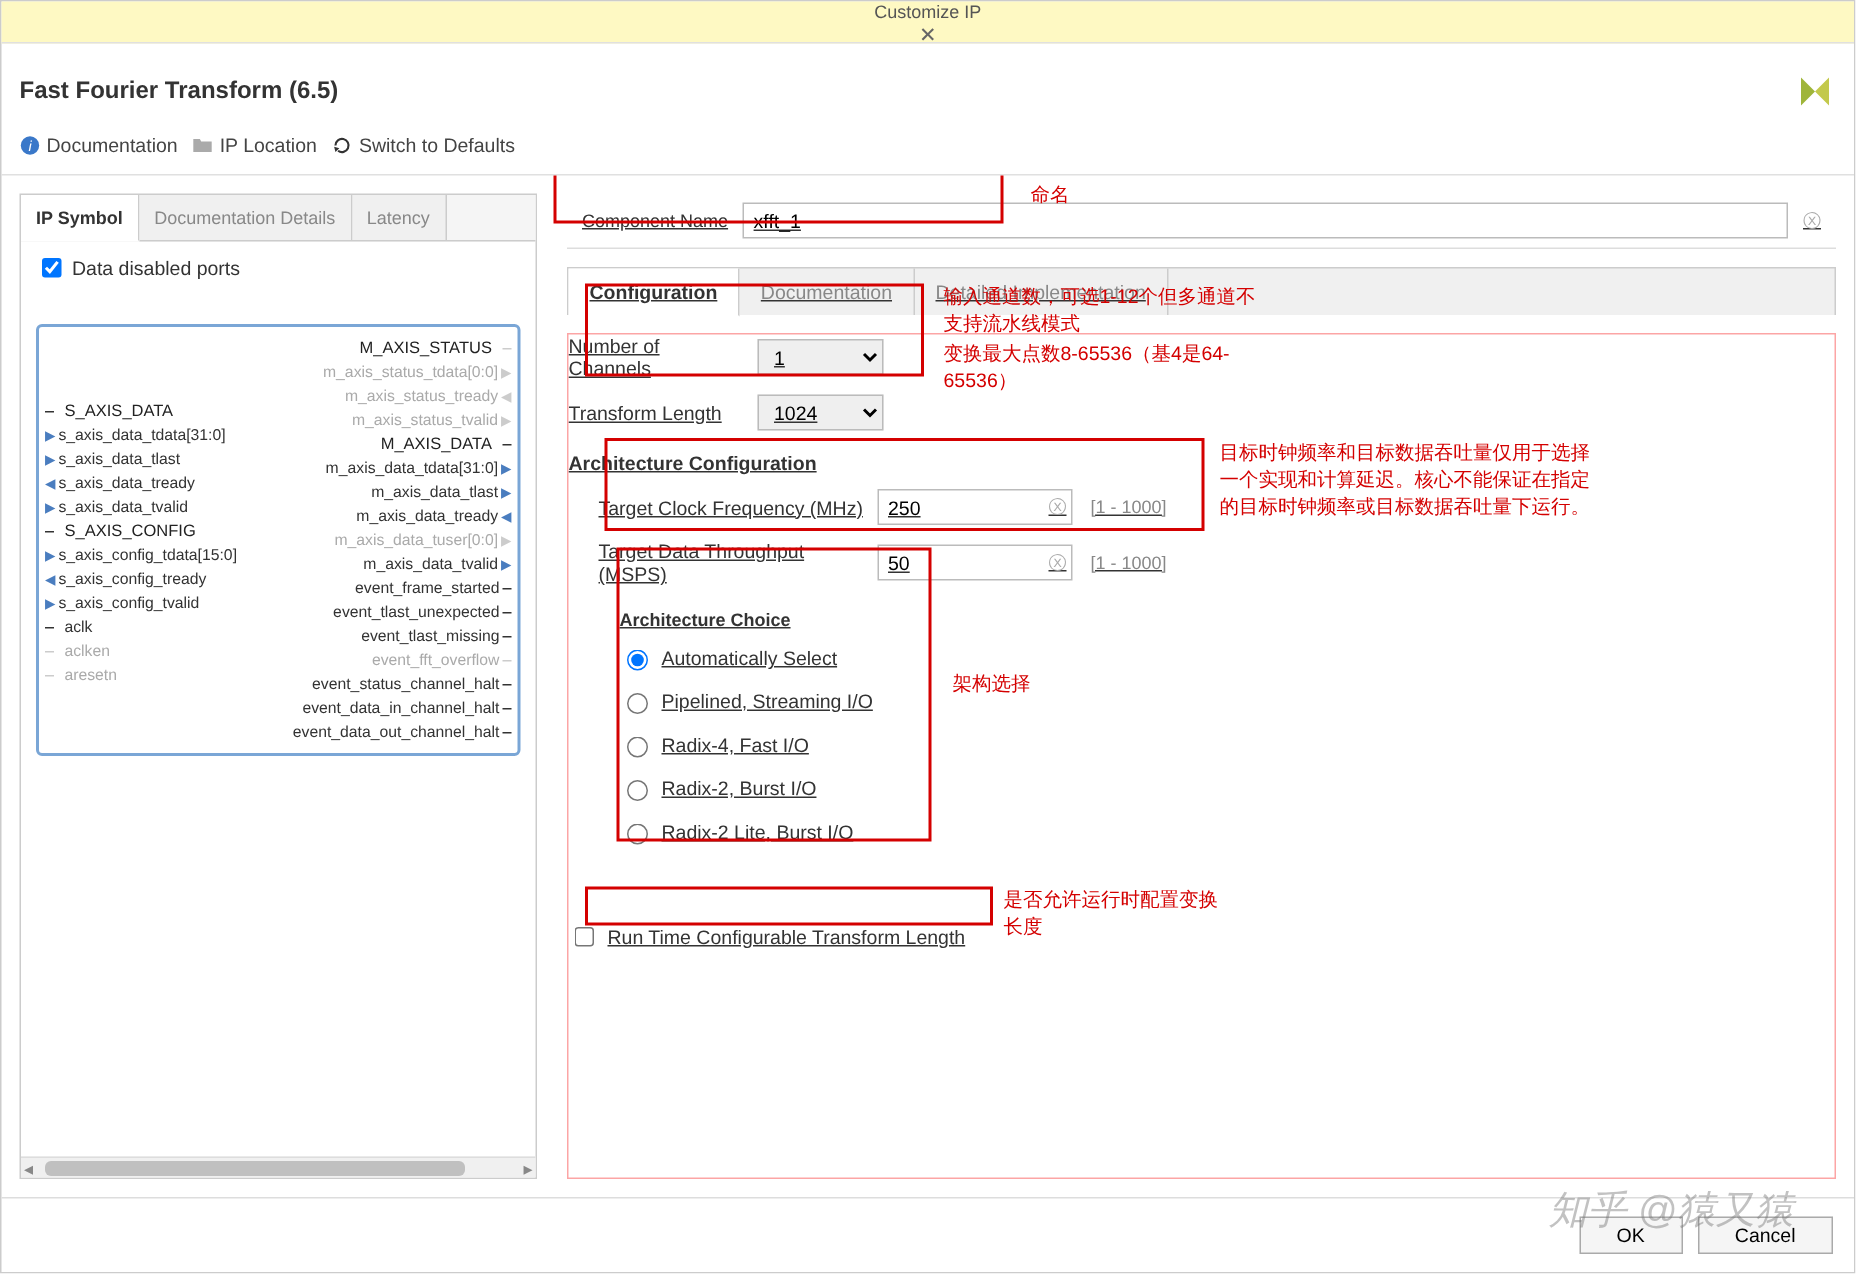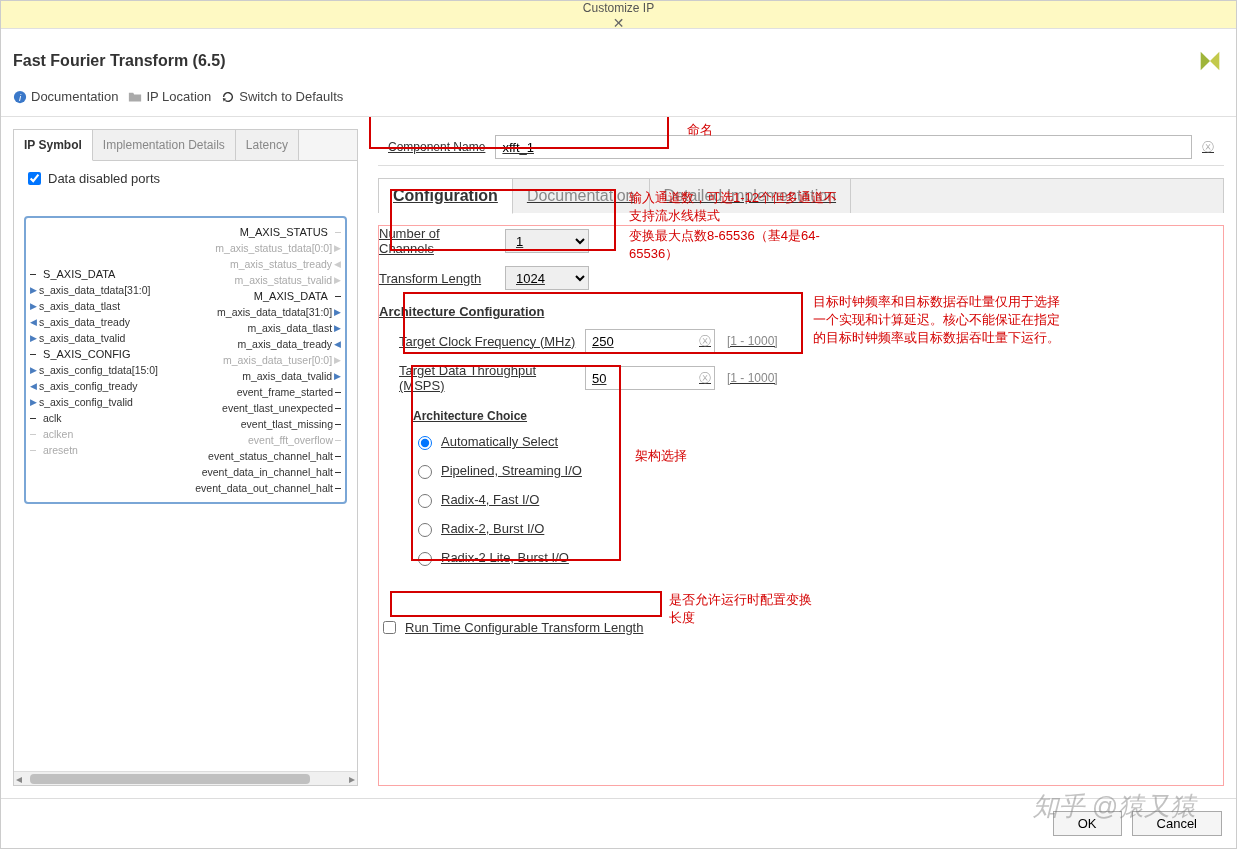--- a/index.html
+++ b/index.html
@@ -31,21 +31,21 @@
 .ip-port.header-label { color: #222; font-size: 11px; }
 .port-arrow { color: #4a7dbf; font-size: 9px; }
 .port-line { display: inline-block; width: 6px; height: 1px; background: #333; }
 .scroll-strip { height: 14px; background: #f0f0f0; border-top: 1px solid #ddd; position: relative; }
 .scroll-thumb-h { position: absolute; height: 10px; top: 2px; background: #c0c0c0; border-radius: 4px; }
 .right-panel { flex: 1; display: flex; flex-direction: column; gap: 12px; overflow: hidden; position: relative; text-decoration: underline; }
 .name-row { display: flex; align-items: center; gap: 10px; padding: 6px 10px; border-bottom: 1px solid #ddd; }
 .name-row input { flex: 1; border: 1px solid #bbb; padding: 3px 6px; font-size: 13px; height: 24px; }
 .clear-name { color: #aaa; cursor: pointer; }
 .cfg-tabs { display: flex; border: 1px solid #ccc; border-bottom: none; background: #f0f0f0; }
-.cfg-tab { padding: 8px 14px; font-size: 16px; cursor: pointer; color: #888; border-right: 1px solid #ccc; text-align: center; }
+.cfg-tab { padding: 8px 14px; font-size: 13px; cursor: pointer; color: #888; border-right: 1px solid #ccc; text-align: center; }
 .cfg-tab.active { background: #fff; color: #333; font-weight: bold; border-bottom: 1px solid #fff; margin-bottom: -1px; }
 .cfg-body { border: 1px solid #fca5a5; padding: 0; flex: 1; overflow: auto; }
 .field-row { display: flex; align-items: center; gap: 8px; margin-bottom: 10px; }
 .field-row label { font-size: 13px; }
 .field-row select, .field-row input[type=text] { border: 1px solid #bbb; padding: 2px 6px; font-size: 13px; height: 24px; }
 .field-row select { width: 84px; }
 .field-row input[type=text] { width: 130px; }
 .range-hint { color: #888; font-size: 12px; }
 .clear-input { color: #aaa; cursor: pointer; margin-left: -24px; margin-right: 8px; font-size: 12px; }
 .section-title { font-weight: bold; font-size: 13px; margin: 14px 0 10px 0; }
@@ -102,21 +102,21 @@
         </svg>
       <span>Switch to Defaults</span>
     </div>
   </div>
 
   <div class="body">
 
     <div class="left-panel">
       <div class="left-tabs">
         <div class="left-tab active">IP Symbol</div>
-        <div class="left-tab">Implementation Details</div>
+        <div class="left-tab">Documentation Details</div>
         <div class="left-tab">Latency</div>
       </div>
       <div class="left-content">
         <div class="check-row">
           <input type="checkbox" checked="" style="">
           <span>Data disabled ports</span>
         </div>
 
         <div class="ip-block">
           <div class="ip-left-col">

